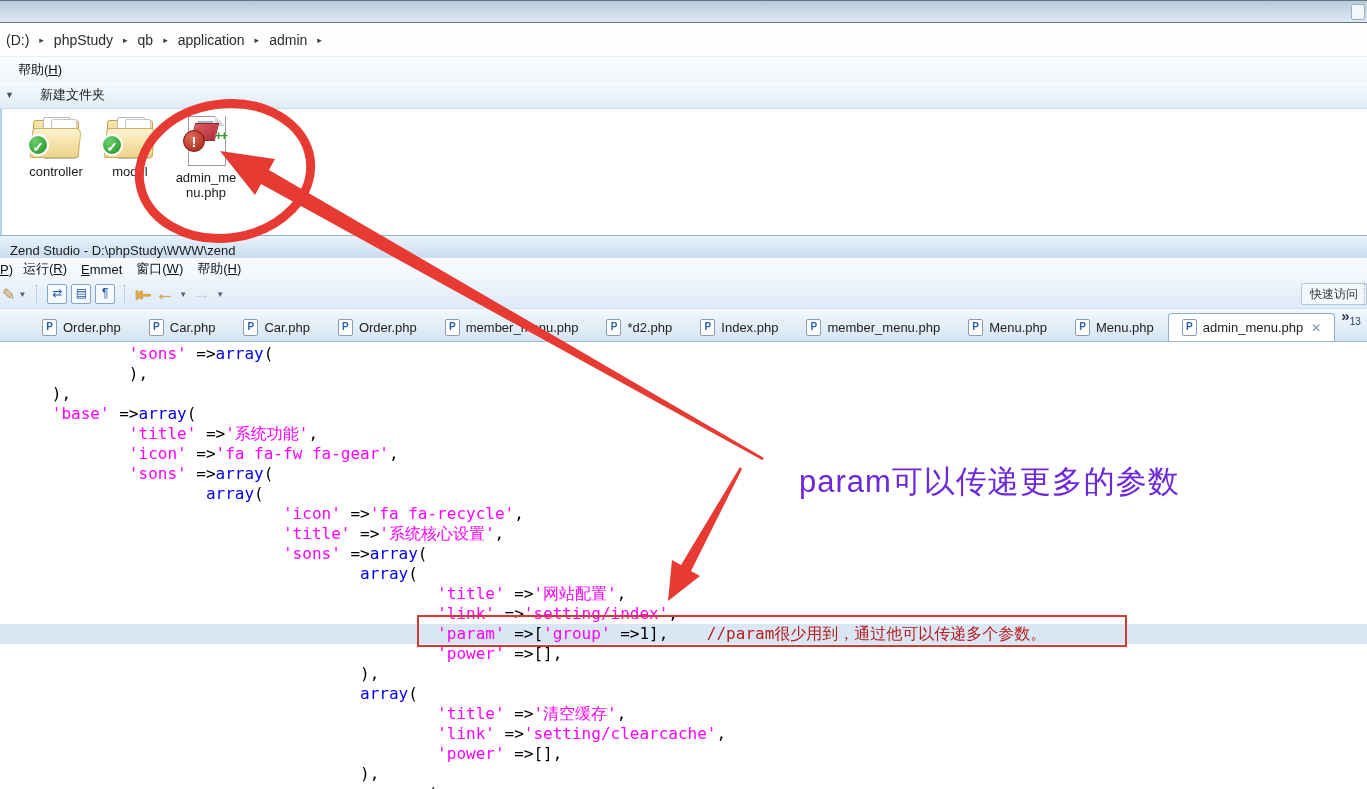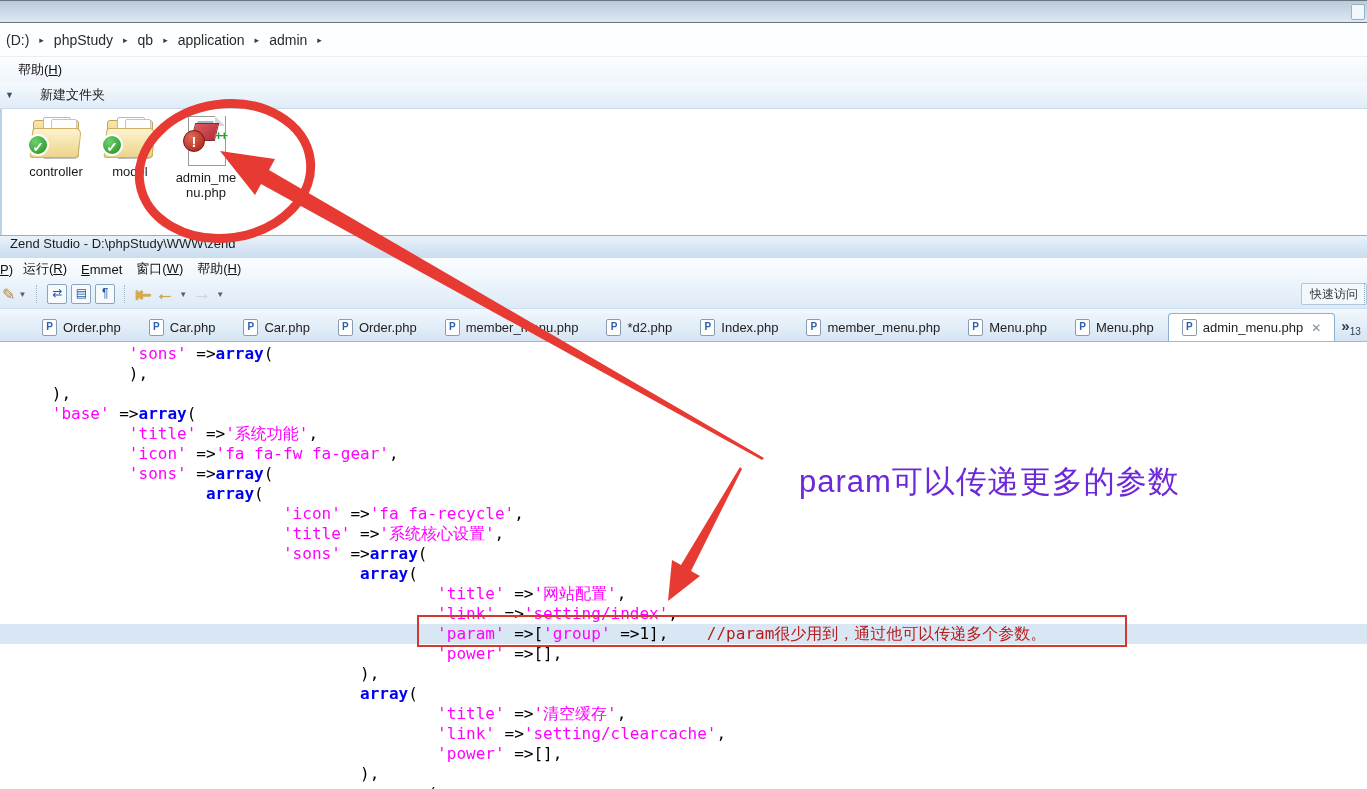--- a/index.html
+++ b/index.html
@@ -45,21 +45,21 @@
   .phpfile .band2{position:absolute;left:12px;top:5px;width:16px;height:6px;background:#9fb7c9;transform:skewX(-14deg);}
   .badge-warn{position:absolute;left:-2px;top:14px;width:22px;height:22px;border-radius:50%;
     background:radial-gradient(circle at 35% 30%,#e06a5a,#a31f12);border:1px solid #7e170c;
     color:#fff;font-weight:bold;font-size:15px;line-height:21px;text-align:center;box-sizing:border-box;}
   .plusplus{position:absolute;right:1px;top:12px;color:#2f9e2f;font-weight:bold;font-size:13px;
     text-shadow:0 0 1px #fff;letter-spacing:-2px;}
 
   
   #ide-titlebar{left:0;top:235px;width:1367px;height:23px;
     background:linear-gradient(#e9f2fa,#c9dcee);border-top:1px solid #8fb0cf;box-sizing:border-box;
-    font-size:13px;color:#1c1c1c;display:flex;align-items:flex-start;}
+    font-size:13px;color:#1c1c1c;display:flex;align-items:flex-end;}
   #ide-titlebar .t{margin-left:10px;}
   #ide-win-btn{position:absolute;right:2px;top:4px;width:12px;height:14px;background:#f2f7fb;border:1px solid #9ab0c4;border-radius:2px;}
   #ide-menubar{left:0;top:258px;width:1367px;height:22px;background:linear-gradient(#fbfdff,#f0f6fc);
     display:flex;align-items:center;font-size:13px;color:#111;}
   #ide-menubar .menu-item{margin-right:14px;}
   #ide-menubar .menu-item:first-child{margin-left:0;margin-right:10px;}
   #ide-toolbar{left:0;top:280px;width:1367px;height:29px;
     background:linear-gradient(#eef5fc,#ddeaf7);border-bottom:1px solid #cddff0;
     display:flex;align-items:center;box-sizing:border-box;}
   .tb-ico{display:inline-block;text-align:center;}
@@ -75,30 +75,30 @@
 
   #ide-tabbar{left:0;top:309px;width:1367px;height:33px;
     background:linear-gradient(#f2f8fd,#d5e5f3);border-bottom:1px solid #9db9d2;box-sizing:border-box;
     display:flex;align-items:flex-end;padding-left:28px;}
   .tab{height:27px;display:flex;align-items:center;padding:0 13px;font-size:13px;color:#222;
     border:1px solid transparent;border-bottom:none;white-space:nowrap;}
   .tab.active{background:#fff;border-color:#8fafca;border-radius:4px 4px 0 0;position:relative;z-index:2;}
   .tabicon{display:inline-block;width:13px;height:15px;background:#fff;border:1px solid #8a9cb0;border-radius:2px;
     color:#2b5fb0;font-size:10px;font-weight:bold;line-height:14px;text-align:center;margin-right:6px;}
   .tab .close{margin-left:8px;color:#7c8ea1;font-size:12px;}
-  #tab-overflow{margin-left:6px;margin-bottom:4px;color:#2b3d52;font-weight:bold;font-size:15px;white-space:nowrap;}
+  #tab-overflow{margin-left:6px;margin-bottom:14px;color:#2b3d52;font-weight:bold;font-size:15px;white-space:nowrap;}
   #tab-overflow sub{font-size:10px;font-weight:normal;}
 
   #editor{left:0;top:342px;width:1367px;height:447px;background:#fff;overflow:hidden;}
   #hl-line{position:absolute;left:0;top:282px;width:1367px;height:20px;background:#d9e7f4;}
   #code{position:absolute;left:-6px;top:2px;font-family:"DejaVu Sans Mono","Liberation Mono",monospace;
     font-size:16px;line-height:20px;white-space:pre;}
   .cline{height:20px;position:relative;z-index:1;}
   .s{color:#ff00ff;}
-  .k{color:#0000f0;font-weight:bold;}
+  .k{color:#0000f0;font-weight:normal;}
   .p{color:#000;}
   .c{color:#b91c1c;}
 
   
   #overlay{left:0;top:0;width:1367px;height:789px;pointer-events:none;z-index:50;}
   #red-note{position:absolute;left:799px;top:461px;font-size:31px;color:#6d28d9;z-index:51;
     font-family:"Liberation Sans",sans-serif;letter-spacing:1px;}
 </style>
 </head>
 <body>

